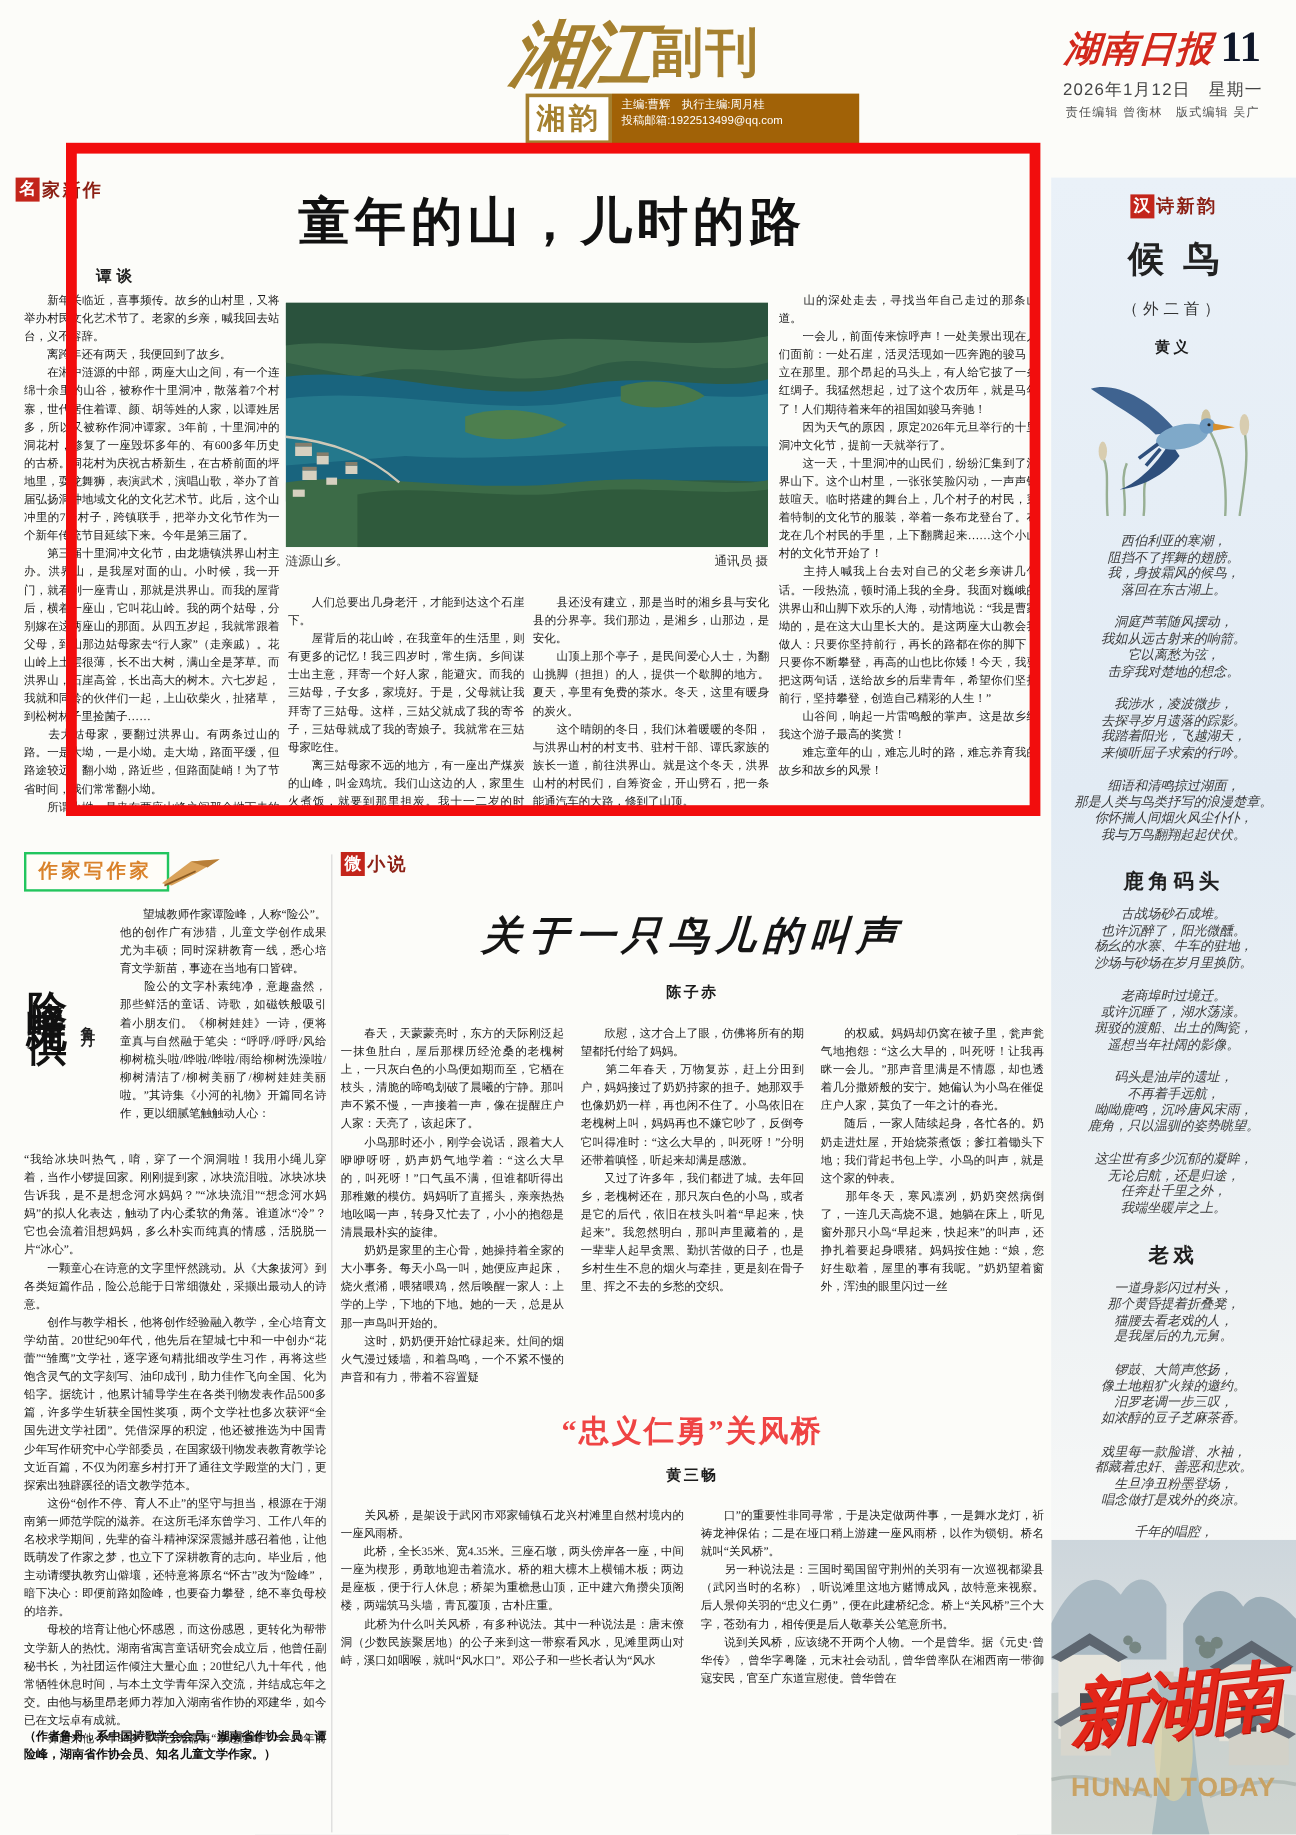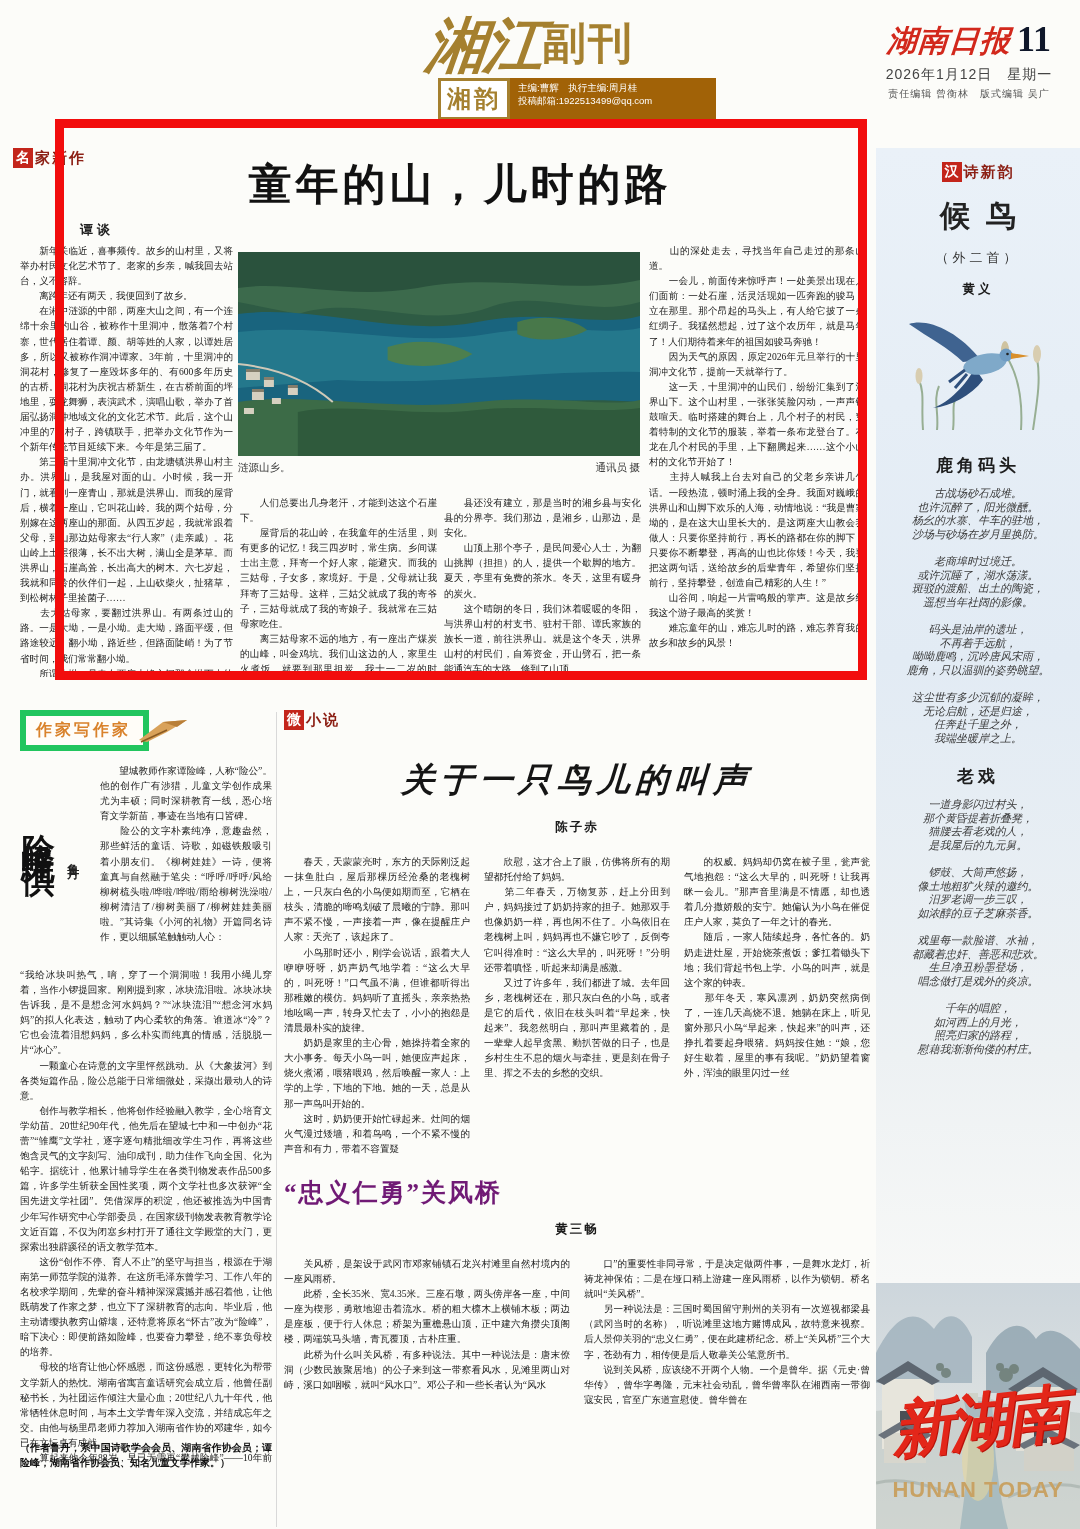--- a/index.html
+++ b/index.html
@@ -55,21 +55,21 @@
 
   .bt { font-size:9.6px; line-height:15.1px; text-align:justify; color:#1a1a1a;
     white-space:pre-line; overflow:hidden; height:100%; }
   .c1 { left:20px;  top:243px; width:213px; height:434px; }
   .c2 { left:240px; top:495px; width:197px; height:182px; }
   .c3 { left:444px; top:495px; width:197px; height:182px; }
   .c4 { left:649px; top:243px; width:216px; height:434px; }
 
   
   .left-sec { left:20px; top:710px; width:252px; height:819px; }
-  .writer-label { display:inline-flex; align-items:center; border:6px solid #22c55e;
+  .writer-label { display:inline-flex; align-items:center; border:2px solid #22c55e;
     color:#d9822b; font-weight:700; font-size:16px; letter-spacing:3px;
     padding:4px 12px 4px 10px; font-family:"Liberation Sans","DejaVu Sans",sans-serif;
     position:relative; background:#fffdf8;}
   .pen { position:absolute; right:-46px; top:2px; }
   .lbody { margin-top:12px; height:744px; overflow:hidden; position:relative;}
   .lrow { display:flex; }
   .vtitle-block { width:80px; padding-top:44px; display:flex; flex-direction:row; gap:8px;}
   .vt-main { writing-mode:vertical-rl; font-size:33px; font-weight:900; color:#111;
     letter-spacing:10px; line-height:1.1;}
   .vt-author { writing-mode:vertical-rl; font-size:12px; font-weight:700; color:#222;
@@ -84,21 +84,21 @@
   .story-title { text-align:center; font-size:33px; font-weight:900; font-style:italic;
     letter-spacing:6px; margin-top:28px; color:#151515; transform:skewX(-3deg);}
   .story-author { text-align:center; font-size:12.5px; font-weight:700; margin-top:16px; letter-spacing:2px;}
   .cols3 { display:flex; gap:14px; margin-top:18px; }
   .cols3 > div { flex:1; }
   .h332 { height:332px; }
   .h274 { height:274px; }
 
   
   .bridge-sec { left:284px; top:1176px; width:586px; }
-  .bridge-title { font-size:25px; font-weight:900; letter-spacing:2px; color:#701a75;}
+  .bridge-title { text-align:center; font-size:25px; font-weight:900; letter-spacing:2px; color:#ef4444;}
   .bridge-author { text-align:center; font-size:12.5px; font-weight:700; margin-top:12px; letter-spacing:2px;}
 
   .vline { width:1px; background:#d9d9d9; }
 
   
   .sidebar { left:876px; top:148px; width:204px; height:1135px;
     background:linear-gradient(180deg,#eaf1f8 0%,#e2ebf4 45%,#edf1f3 80%,#f7f8f7 100%);
     text-align:center; overflow:hidden;}
   .po-label { display:inline-flex; margin-top:14px; }
   .po-title { font-size:30px; font-weight:700; letter-spacing:16px; margin-top:14px;
@@ -306,20 +306,39 @@
         <ellipse cx="26" cy="74" rx="3.5" ry="8" fill="#d8cdb0"></ellipse>
         <path d="M88,58 C64,28 34,16 16,22 C36,36 56,46 70,60 Z" fill="#3f6390"></path>
         <path d="M82,66 C70,88 52,102 40,106 C58,104 78,94 90,78 Z" fill="#2e4f7c"></path>
         <ellipse cx="92" cy="62" rx="22" ry="10" fill="#7fa9c9" transform="rotate(-12 92 62)"></ellipse>
         <circle cx="113" cy="53" r="6.5" fill="#6f9cc4"></circle>
         <polygon points="118,51 136,54 118,57" fill="#d98f2b"></polygon>
         <circle cx="114.5" cy="52" r="1.3" fill="#222"></circle>
         <path d="M72,68 L56,80 M74,72 L62,86" stroke="#2e4f7c" stroke-width="3"></path>
       </svg>
     </div>
+    <div class="poem">西伯利亚的寒潮，
+阻挡不了挥舞的翅膀。
+我，身披霜风的候鸟，
+落回在东古湖上。
+
+洞庭芦苇随风摆动，
+我如从远古射来的响箭。
+它以离愁为弦，
+击穿我对楚地的想念。
+
+我涉水，凌波微步，
+去探寻岁月遗落的踪影。
+我踏着阳光，飞越湖天，
+来倾听屈子求索的行吟。
+
+细语和清鸣掠过湖面，
+那是人类与鸟类抒写的浪漫楚章。
+你怀揣人间烟火风尘仆仆，
+我与万鸟翻翔起起伏伏。</div>
     <div class="poem-sub">鹿角码头</div>
     <div class="poem">古战场砂石成堆。
 也许沉醉了，阳光微醺。
 杨幺的水寨、牛车的驻地，
 沙场与砂场在岁月里换防。
 
 老商埠时过境迁。
 或许沉睡了，湖水荡漾。
 斑驳的渡船、出土的陶瓷，
 遥想当年社阔的影像。

